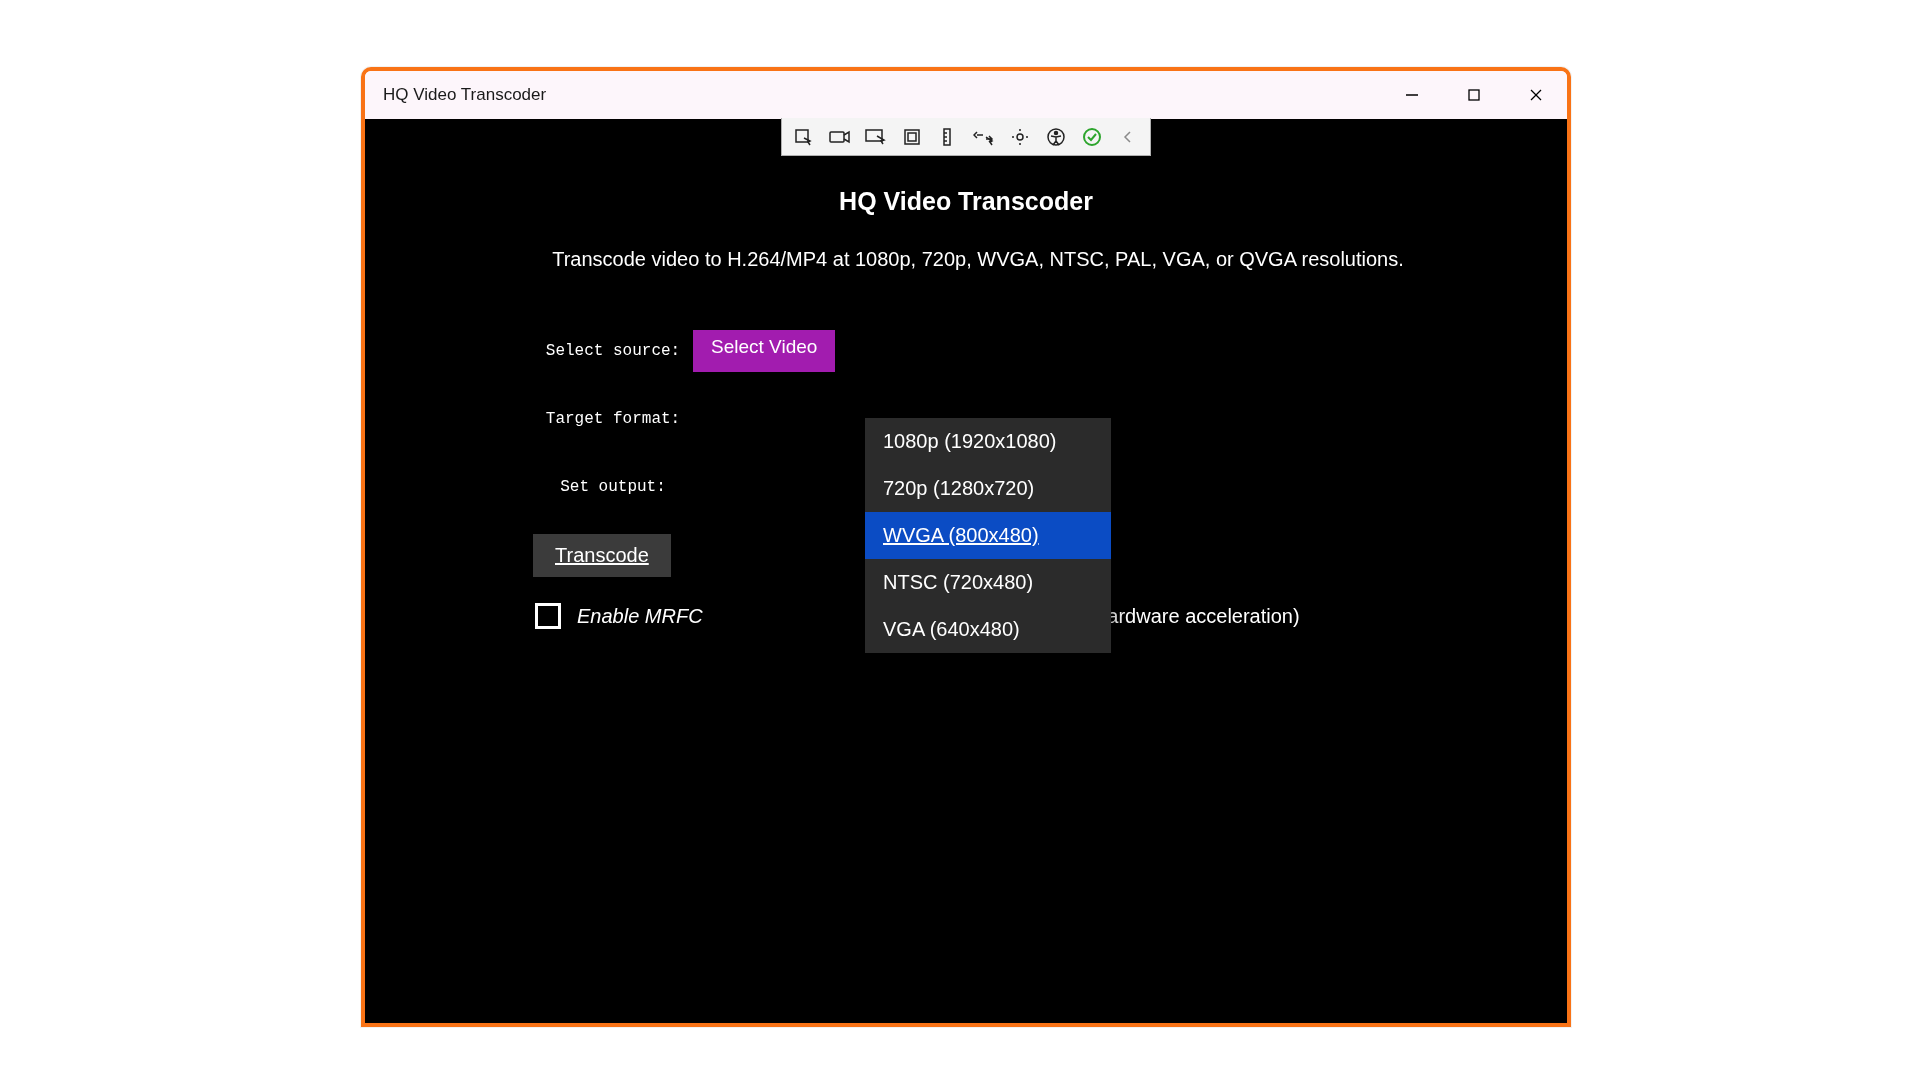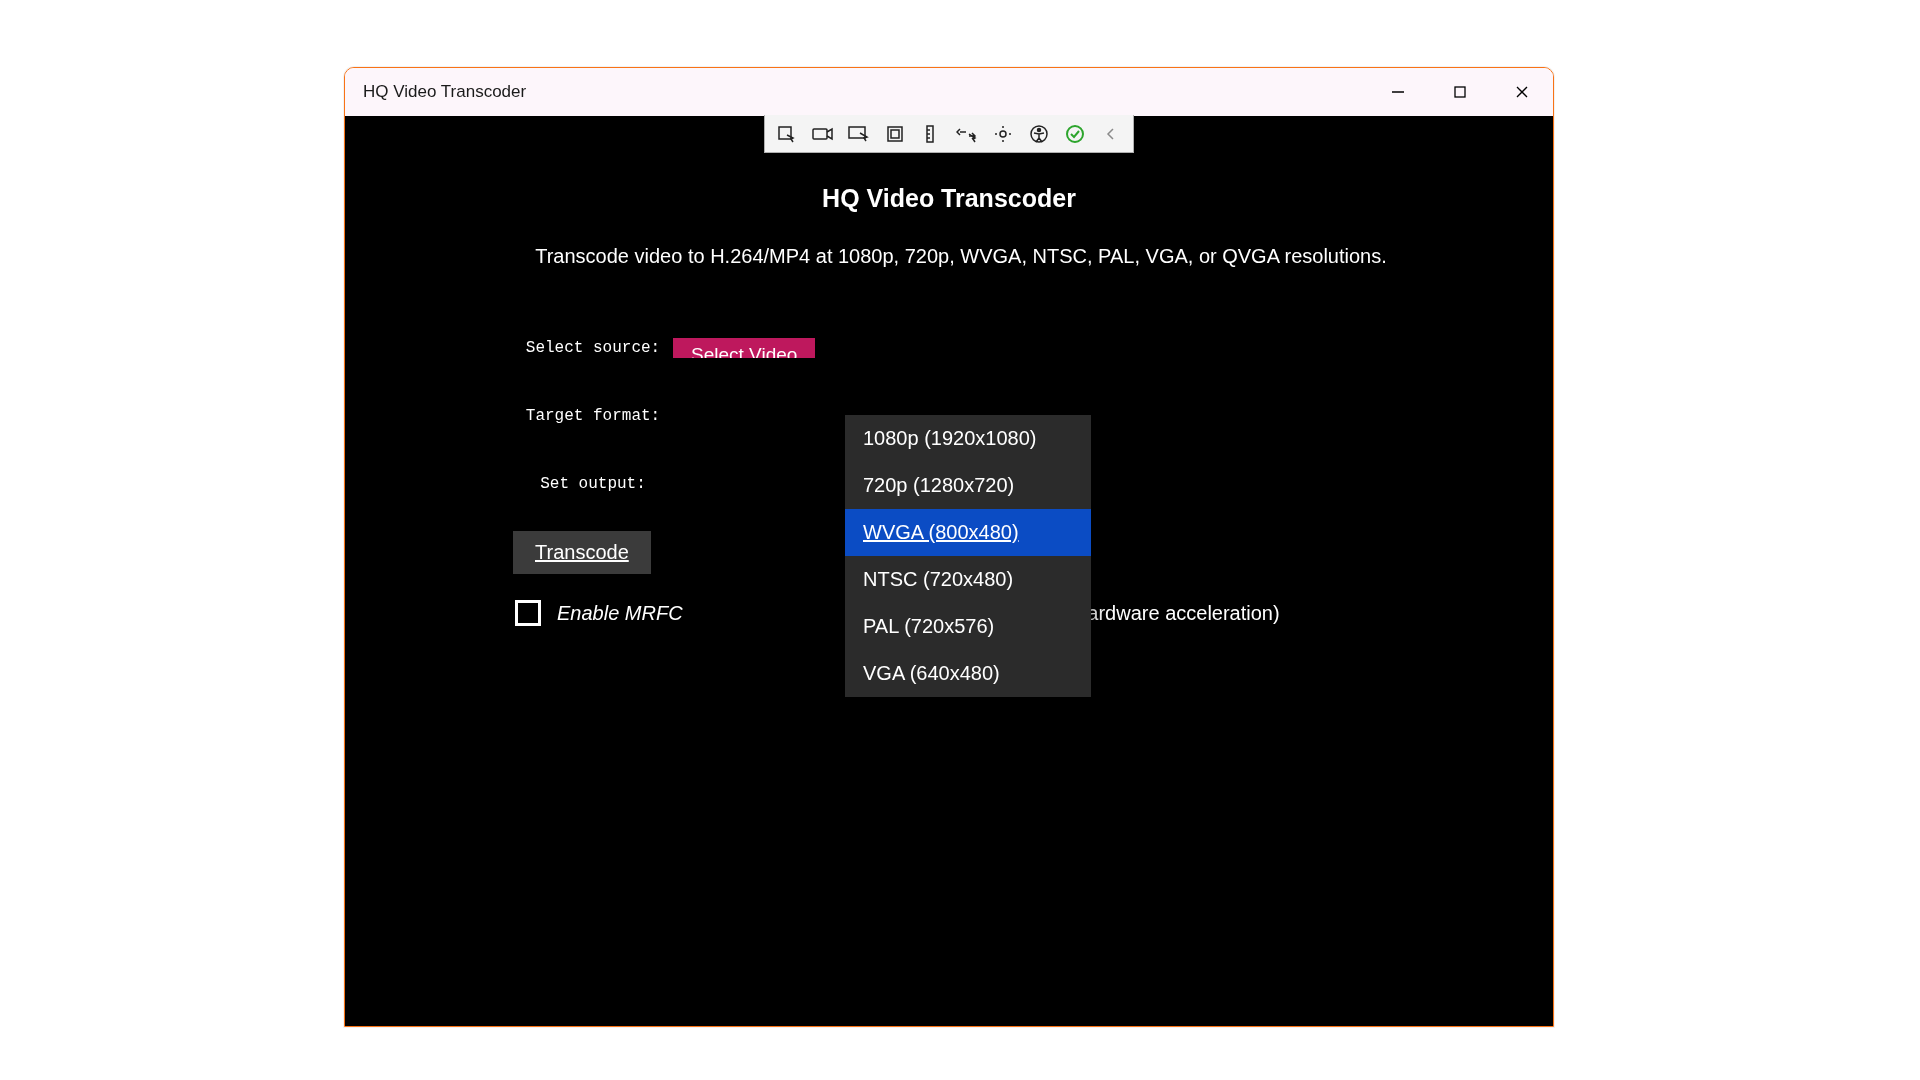--- a/index.html
+++ b/index.html
@@ -5,26 +5,26 @@
   * { box-sizing: border-box; margin: 0; padding: 0; }
   body {
     font-family: 'Segoe UI', Tahoma, sans-serif;
     background: #fff;
     width: 1920px;
     height: 1080px;
     position: relative;
   }
   .window {
     position: absolute;
-    left: 344px;
+    left: 361px;
     top: 67px;
     width: 1210px;
     height: 960px;
     background: #fdf6fb;
-    border: 1px solid #f97316;
+    border: 4px solid #f97316;
     border-radius: 10px 10px 0 0;
     overflow: hidden;
     box-shadow: 0 0 0 1px rgba(0,0,0,0.05);
   }
   .titlebar {
     height: 48px;
     display: flex;
     align-items: center;
     padding-left: 18px;
     background: #fdf6fb;
@@ -101,25 +101,25 @@
     margin-bottom: 28px;
     height: 40px;
   }
   .form-label {
     width: 160px;
     font-size: 16px;
     text-align: center;
     font-family: Liberation Mono, monospace;
   }
   .btn-partial {
-    background: #be185d;
+    background: #a21caf;
     color: #fff;
     font-size: 19px;
     padding: 6px 18px 0 18px;
-    height: 20px;
+    height: 42px;
     overflow: hidden;
     display: inline-block;
   }
   .transcode-btn {
     background: #3b3b3b;
     color: #fff;
     font-size: 20px;
     padding: 10px 22px;
     border: none;
     cursor: pointer;
@@ -276,20 +276,19 @@
           <div class="checkbox"></div>
           <span class="checkbox-label-left">Enable MRFC</span>
           <span class="checkbox-label-right">rithm (disables hardware acceleration)</span>
         </div>
 
         <div class="dropdown">
           <div class="dropdown-item">1080p (1920x1080)</div>
           <div class="dropdown-item">720p (1280x720)</div>
           <div class="dropdown-item selected">WVGA (800x480)</div>
           <div class="dropdown-item">NTSC (720x480)</div>
-          <div class="dropdown-item">PAL (720x576)</div>
           <div class="dropdown-item">VGA (640x480)</div>
         </div>
 
       </div>
     </div>
   </div>
 </div>
 
 </body></html>

